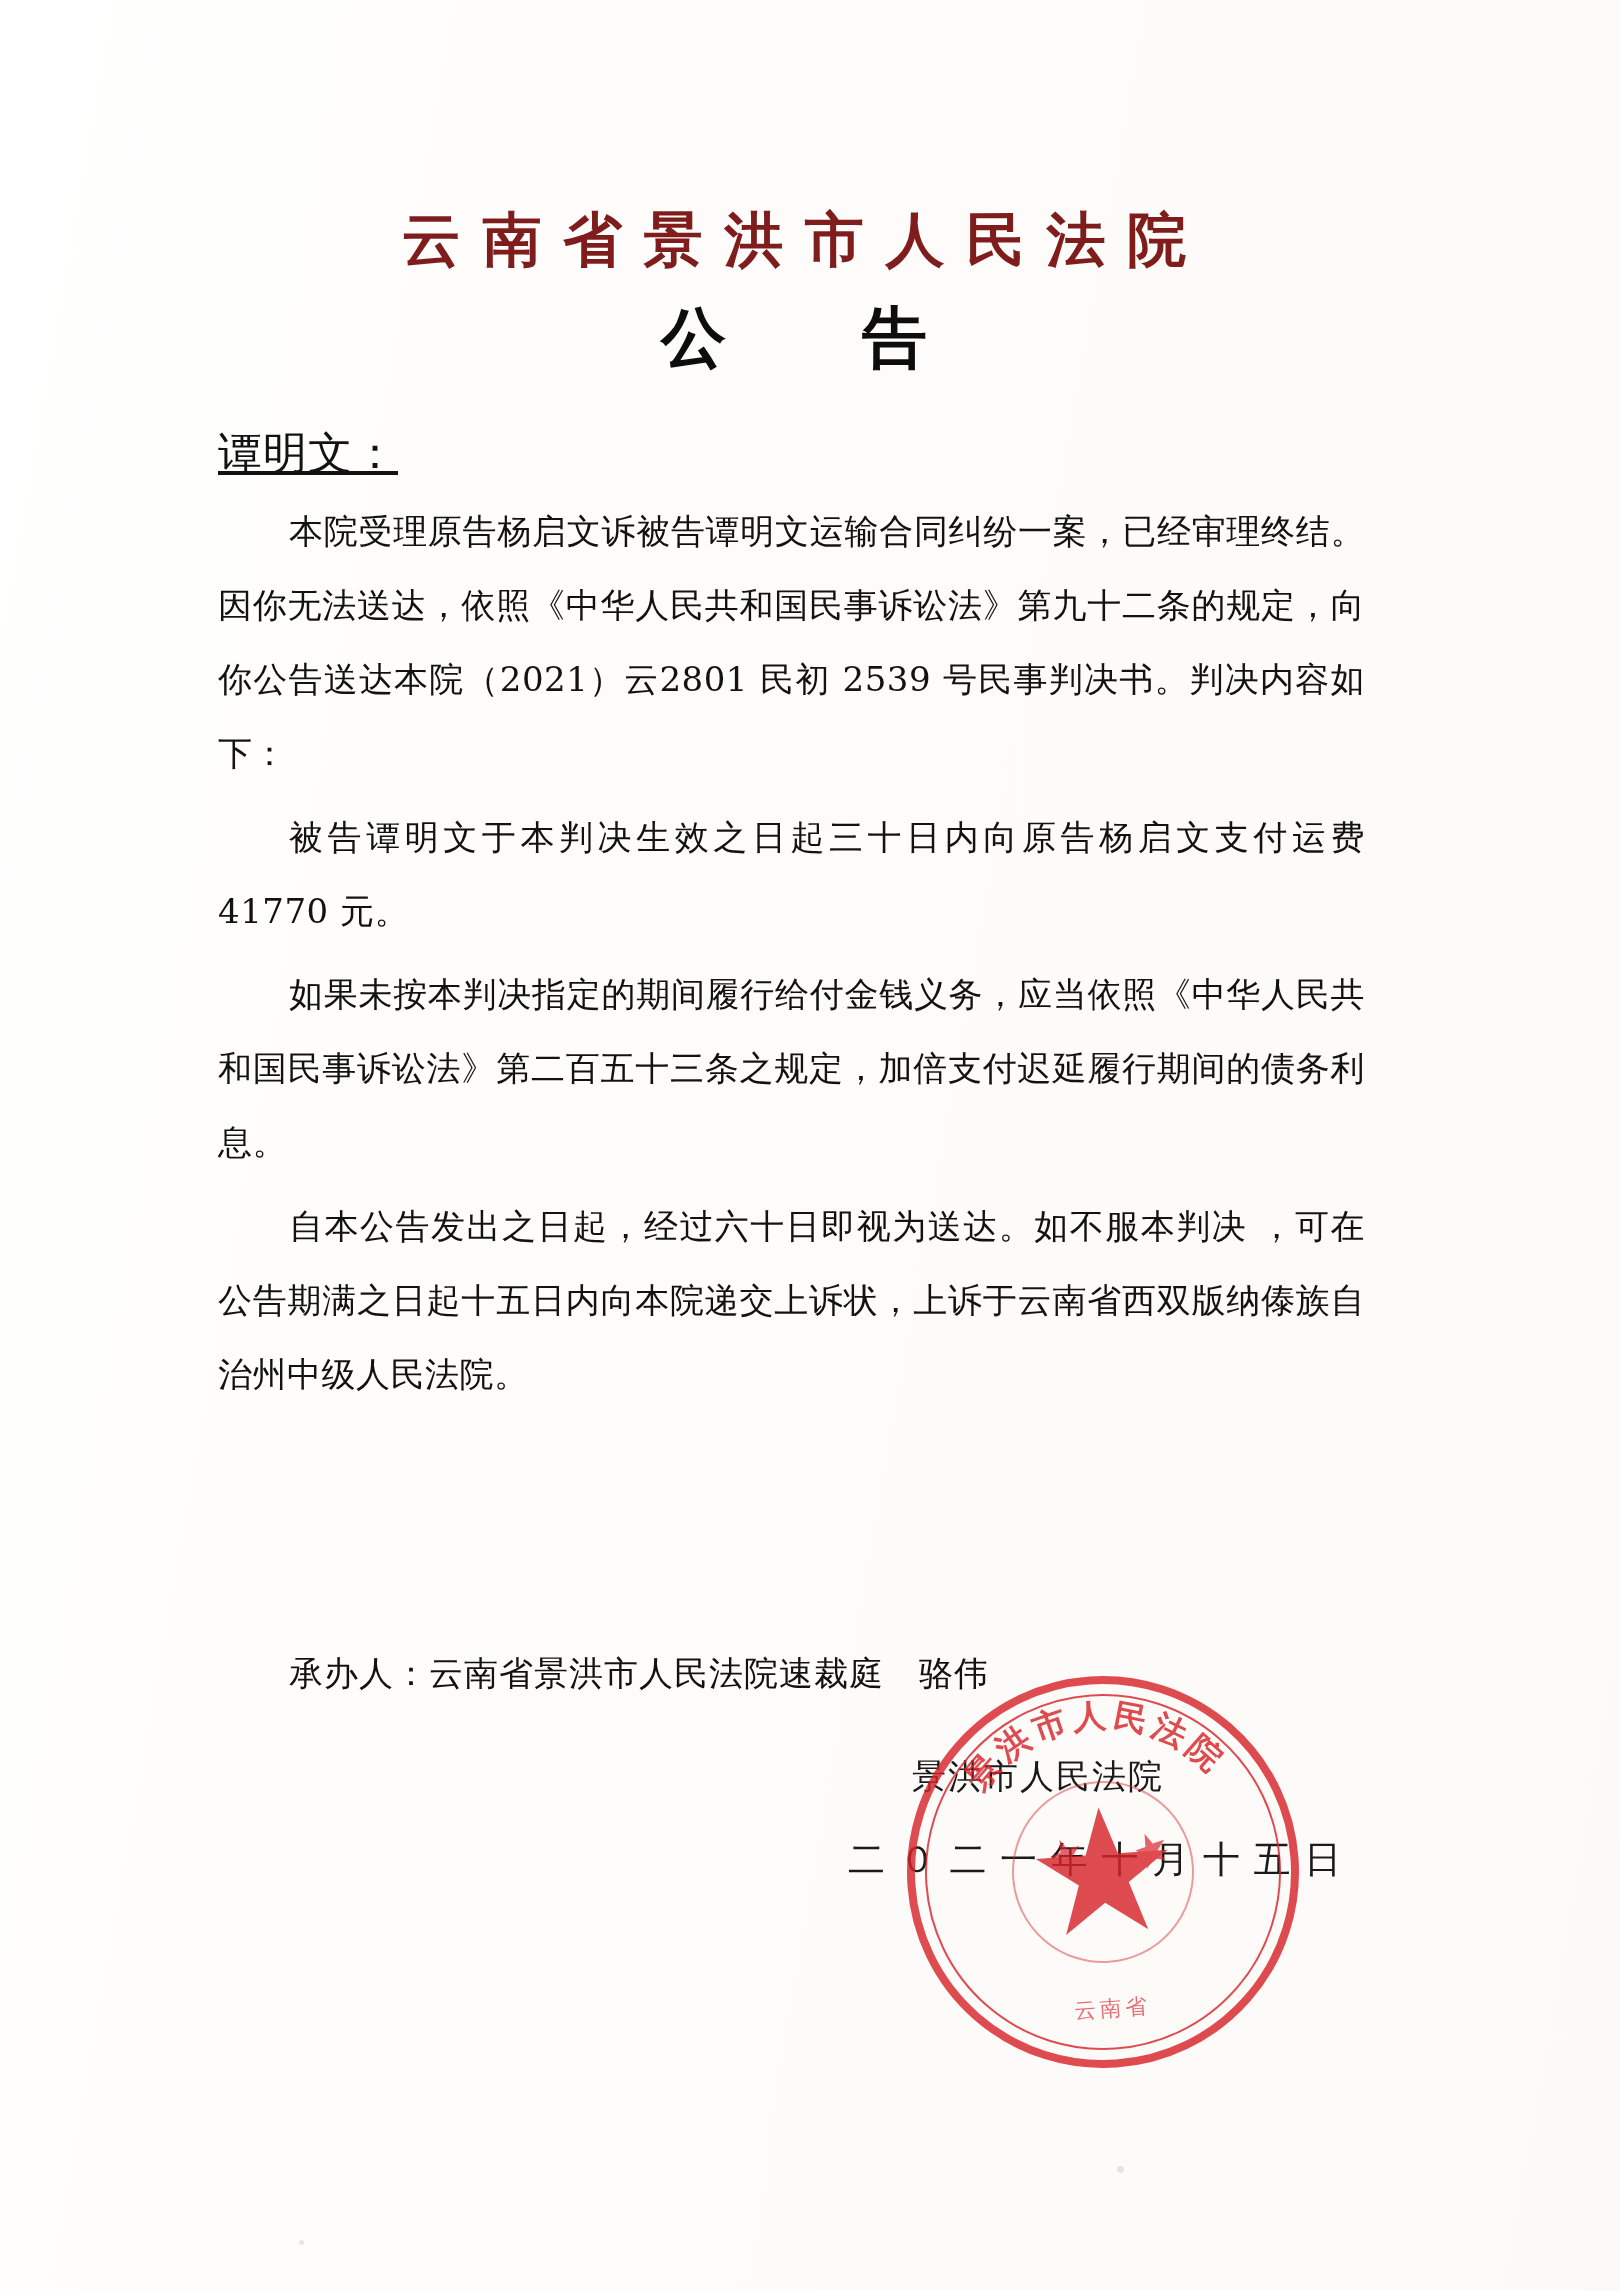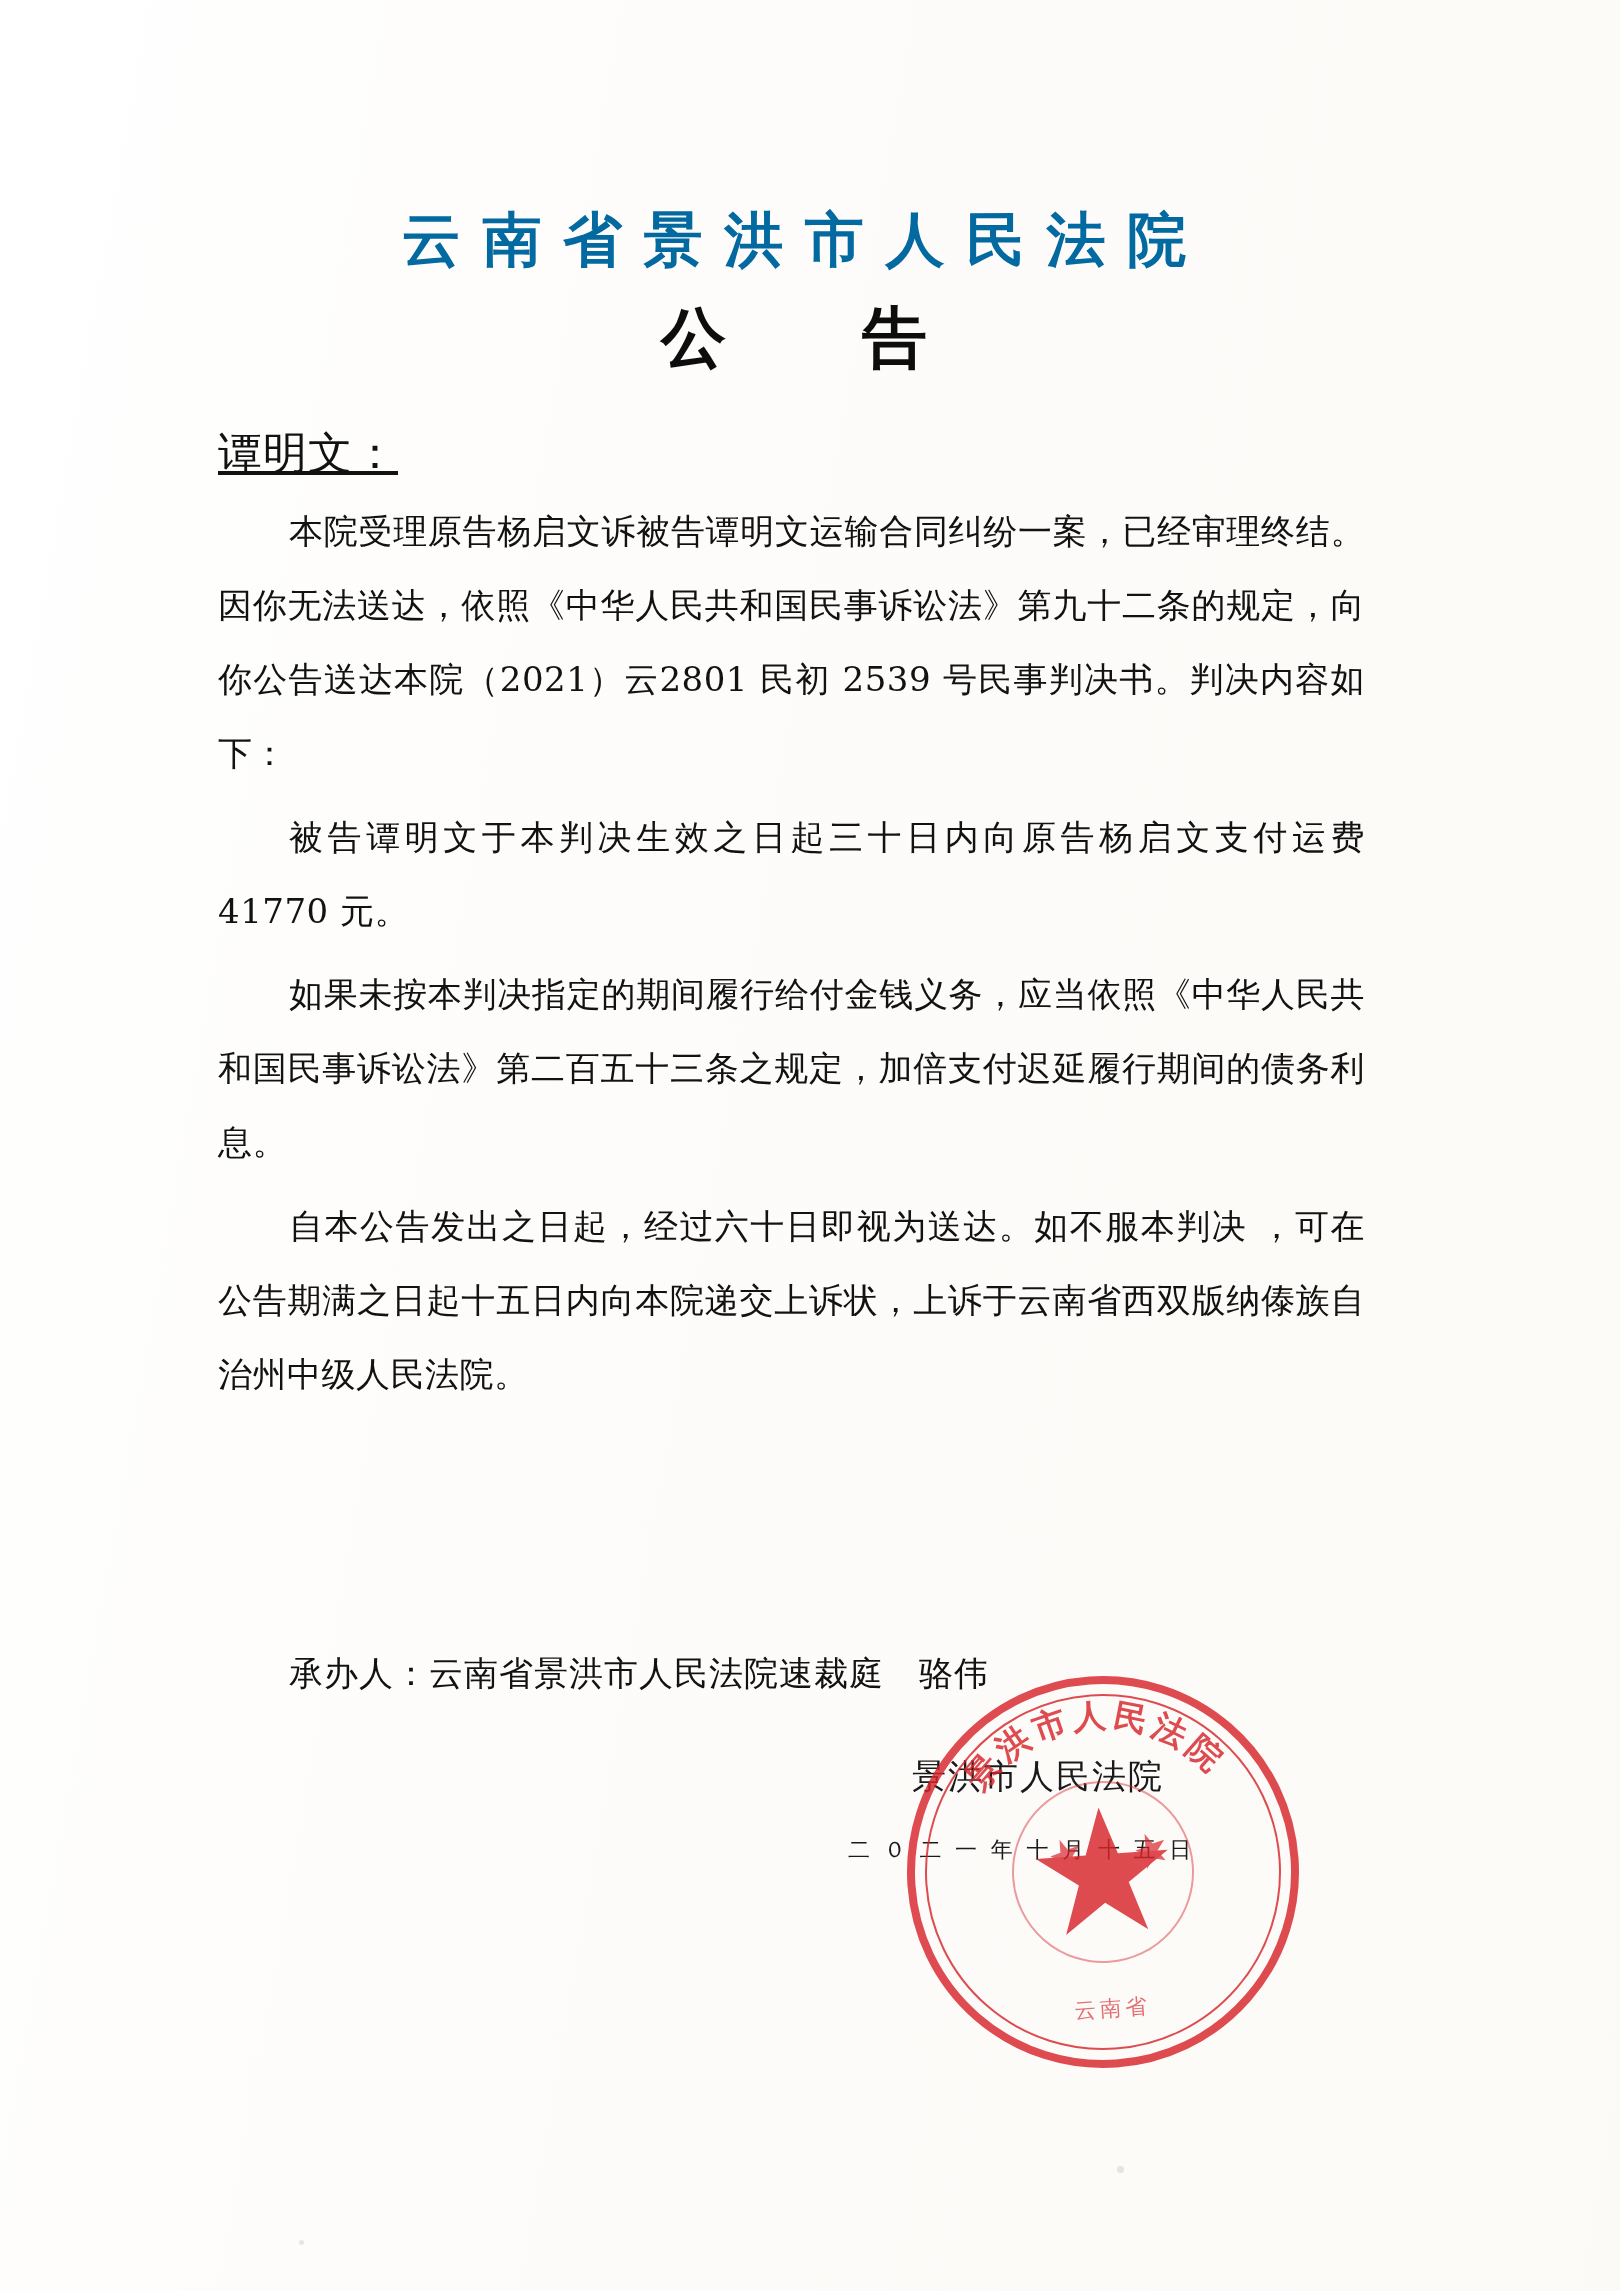--- a/index.html
+++ b/index.html
@@ -35,21 +35,21 @@
     position: absolute;
     left: 196px;
     top: 201px;
     width: 1196px;
     text-align: center;
     font-size: 59px;
     font-weight: bold;
     letter-spacing: 21.6px;
     text-indent: 21.6px;
     font-family: "DejaVu Sans", "Liberation Sans", sans-serif;
-    color: #0369a1;
+    color: #7f1d1d;
   }
   .doc-type {
     position: absolute;
     left: 196px;
     top: 294px;
     width: 1196px;
     text-align: center;
     font-size: 65px;
     font-weight: bold;
     letter-spacing: 59px;
@@ -95,21 +95,21 @@
     left: 912px;
     top: 1754px;
     font-size: 34px;
     letter-spacing: 2px;
     color: #1a1a1a;
   }
   .date-sign {
     position: absolute;
     left: 848px;
     top: 1835px;
-    font-size: 22px;
+    font-size: 37px;
     letter-spacing: 13.7px;
     color: #1a1a1a;
   }
   
   .seal {
     position: absolute;
     left: 907px;
     top: 1676px;
     width: 392px;
     height: 392px;

